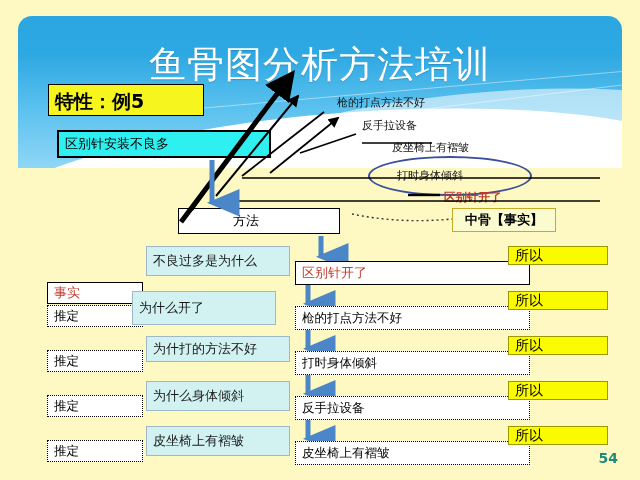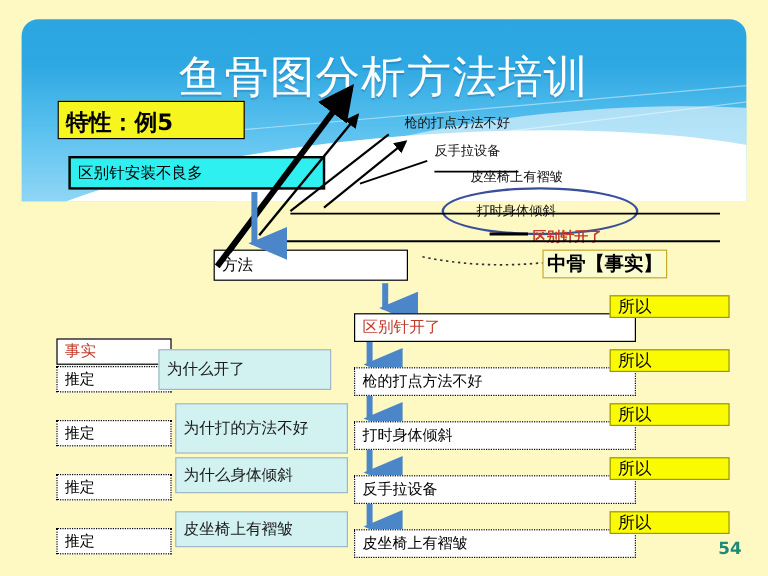--- a/index.html
+++ b/index.html
@@ -63,21 +63,21 @@
   }
   .q-box{
     background:#d2f2f2;border:1px solid #9fb8c8;font-size:13px;color:#1a1a1a;
   }
   .yellow-bar{
     background:#fbfb00;border:1px solid #9a9a00;
     font-size:14px;color:#000;
   }
   .pale-yellow{
     background:#fbfbd0;border:1.8px solid #c8a92a;
-    font-size:16px;color:#000;font-weight:bold;
+    font-size:13px;color:#000;font-weight:bold;
   }
   
   .bone-label{
     position:absolute;font-size:11px;color:#111;white-space:nowrap;
   }
   .bone-label.red{color:#c0392b;font-weight:bold;font-size:11.5px;}
   .ellipse{
     position:absolute;border:2px solid #3a4f9b;border-radius:50%;
     background:transparent;
   }
@@ -102,21 +102,21 @@
   </div>
 
   <div class="box yellow-tag" style="left:48px;top:84px;width:156px;height:32px;align-items:flex-end;">
     <span>特性：例5</span>
   </div>
 
   <div class="box cyan-head" style="left:57px;top:130px;width:214px;height:28px;">
     <span>区别针安装不良多</span>
   </div>
 
-  <div class="box white-box" style="left:178px;top:208px;width:162px;height:26px;">
+  <div class="box white-box" style="left:178px;top:208px;width:162px;height:26px;padding-left:48px;">
     <span>方法</span>
   </div>
 
   <div class="bone-label" style="left:337px;top:95px;">枪的打点方法不好</div>
   <div class="bone-label" style="left:362px;top:118px;">反手拉设备</div>
   <div class="bone-label" style="left:392px;top:140px;">皮坐椅上有褶皱</div>
   <div class="ellipse" style="left:368px;top:156px;width:160px;height:36px;"></div>
   <div class="bone-label" style="left:397px;top:168px;">打时身体倾斜</div>
   <div class="bone-label red" style="left:444px;top:190px;">区别针开了</div>
 
@@ -167,24 +167,27 @@
   <div class="box dotted-box" style="left:47px;top:350px;width:96px;height:22px;">
     <span>推定</span>
   </div>
   <div class="box dotted-box" style="left:47px;top:395px;width:96px;height:22px;">
     <span>推定</span>
   </div>
   <div class="box dotted-box" style="left:47px;top:440px;width:96px;height:22px;">
     <span>推定</span>
   </div>
 
+  <div class="box q-box" style="left:146px;top:246px;width:144px;height:30px;">
+    <span>不良过多是为什么</span>
+  </div>
   <div class="box q-box" style="left:132px;top:291px;width:144px;height:34px;">
     <span>为什么开了</span>
   </div>
-  <div class="box q-box" style="left:146px;top:336px;width:144px;height:42px;">
+  <div class="box q-box" style="left:146px;top:336px;width:144px;height:26px;">
     <span>为什打的方法不好</span>
   </div>
   <div class="box q-box" style="left:146px;top:381px;width:144px;height:30px;">
     <span>为什么身体倾斜</span>
   </div>
   <div class="box q-box" style="left:146px;top:426px;width:144px;height:30px;">
     <span>皮坐椅上有褶皱</span>
   </div>
 
   <div class="box white-box red" style="left:295px;top:261px;width:235px;height:24px;">

